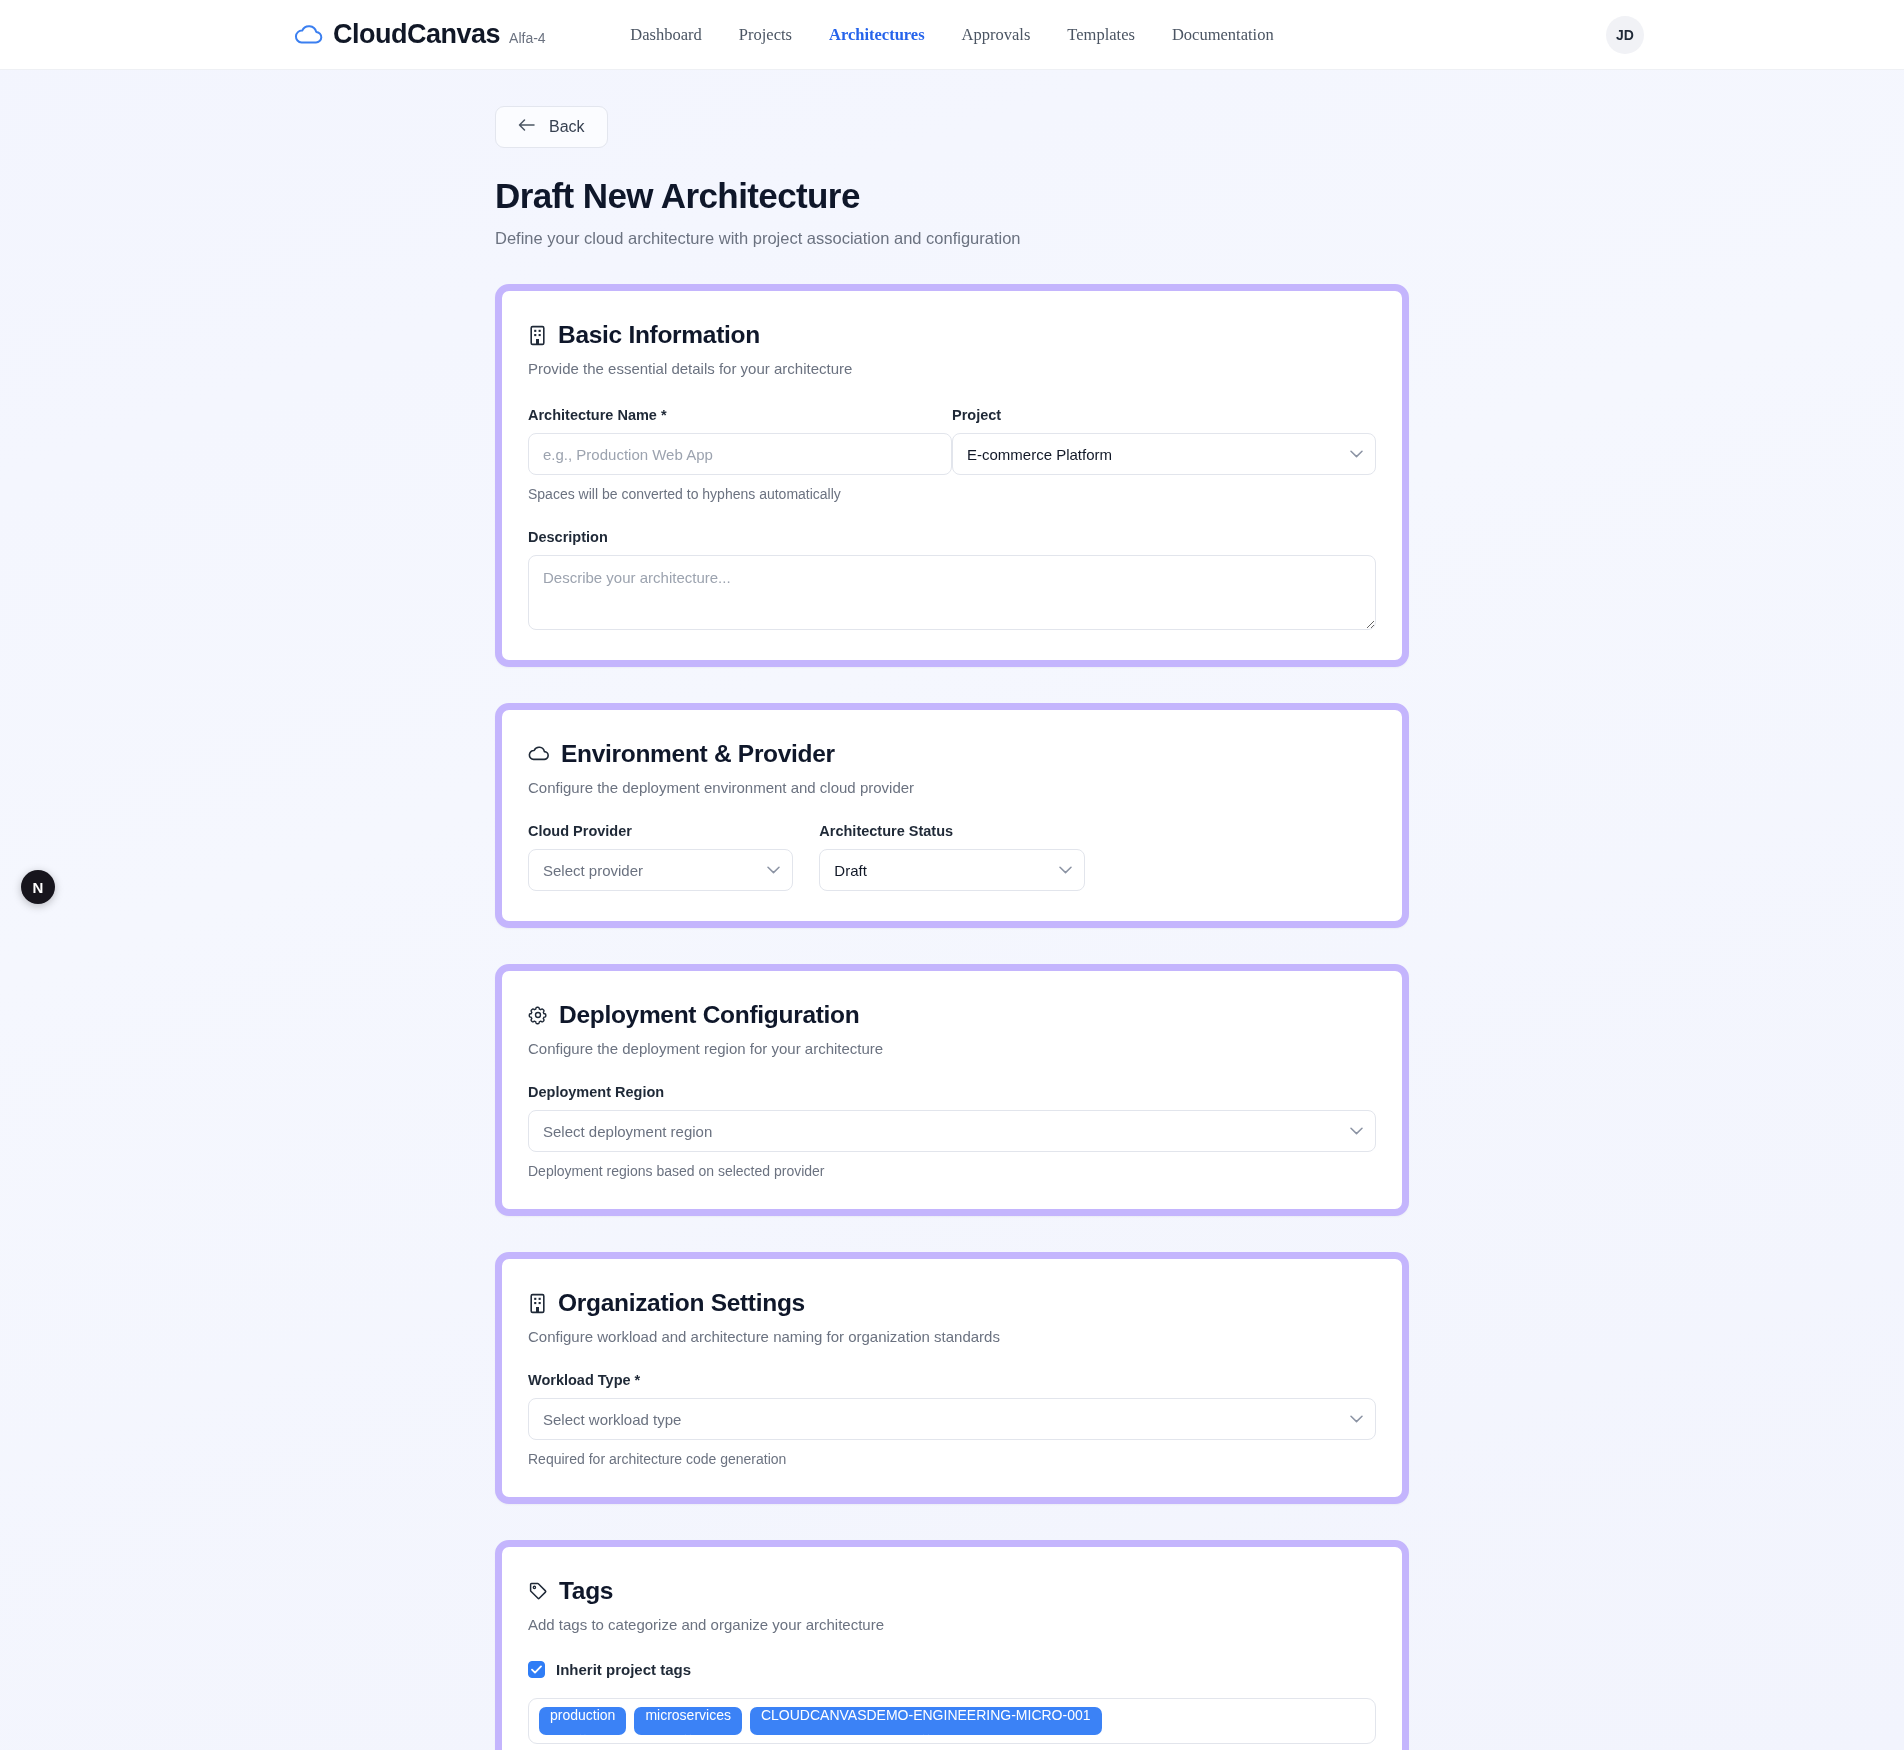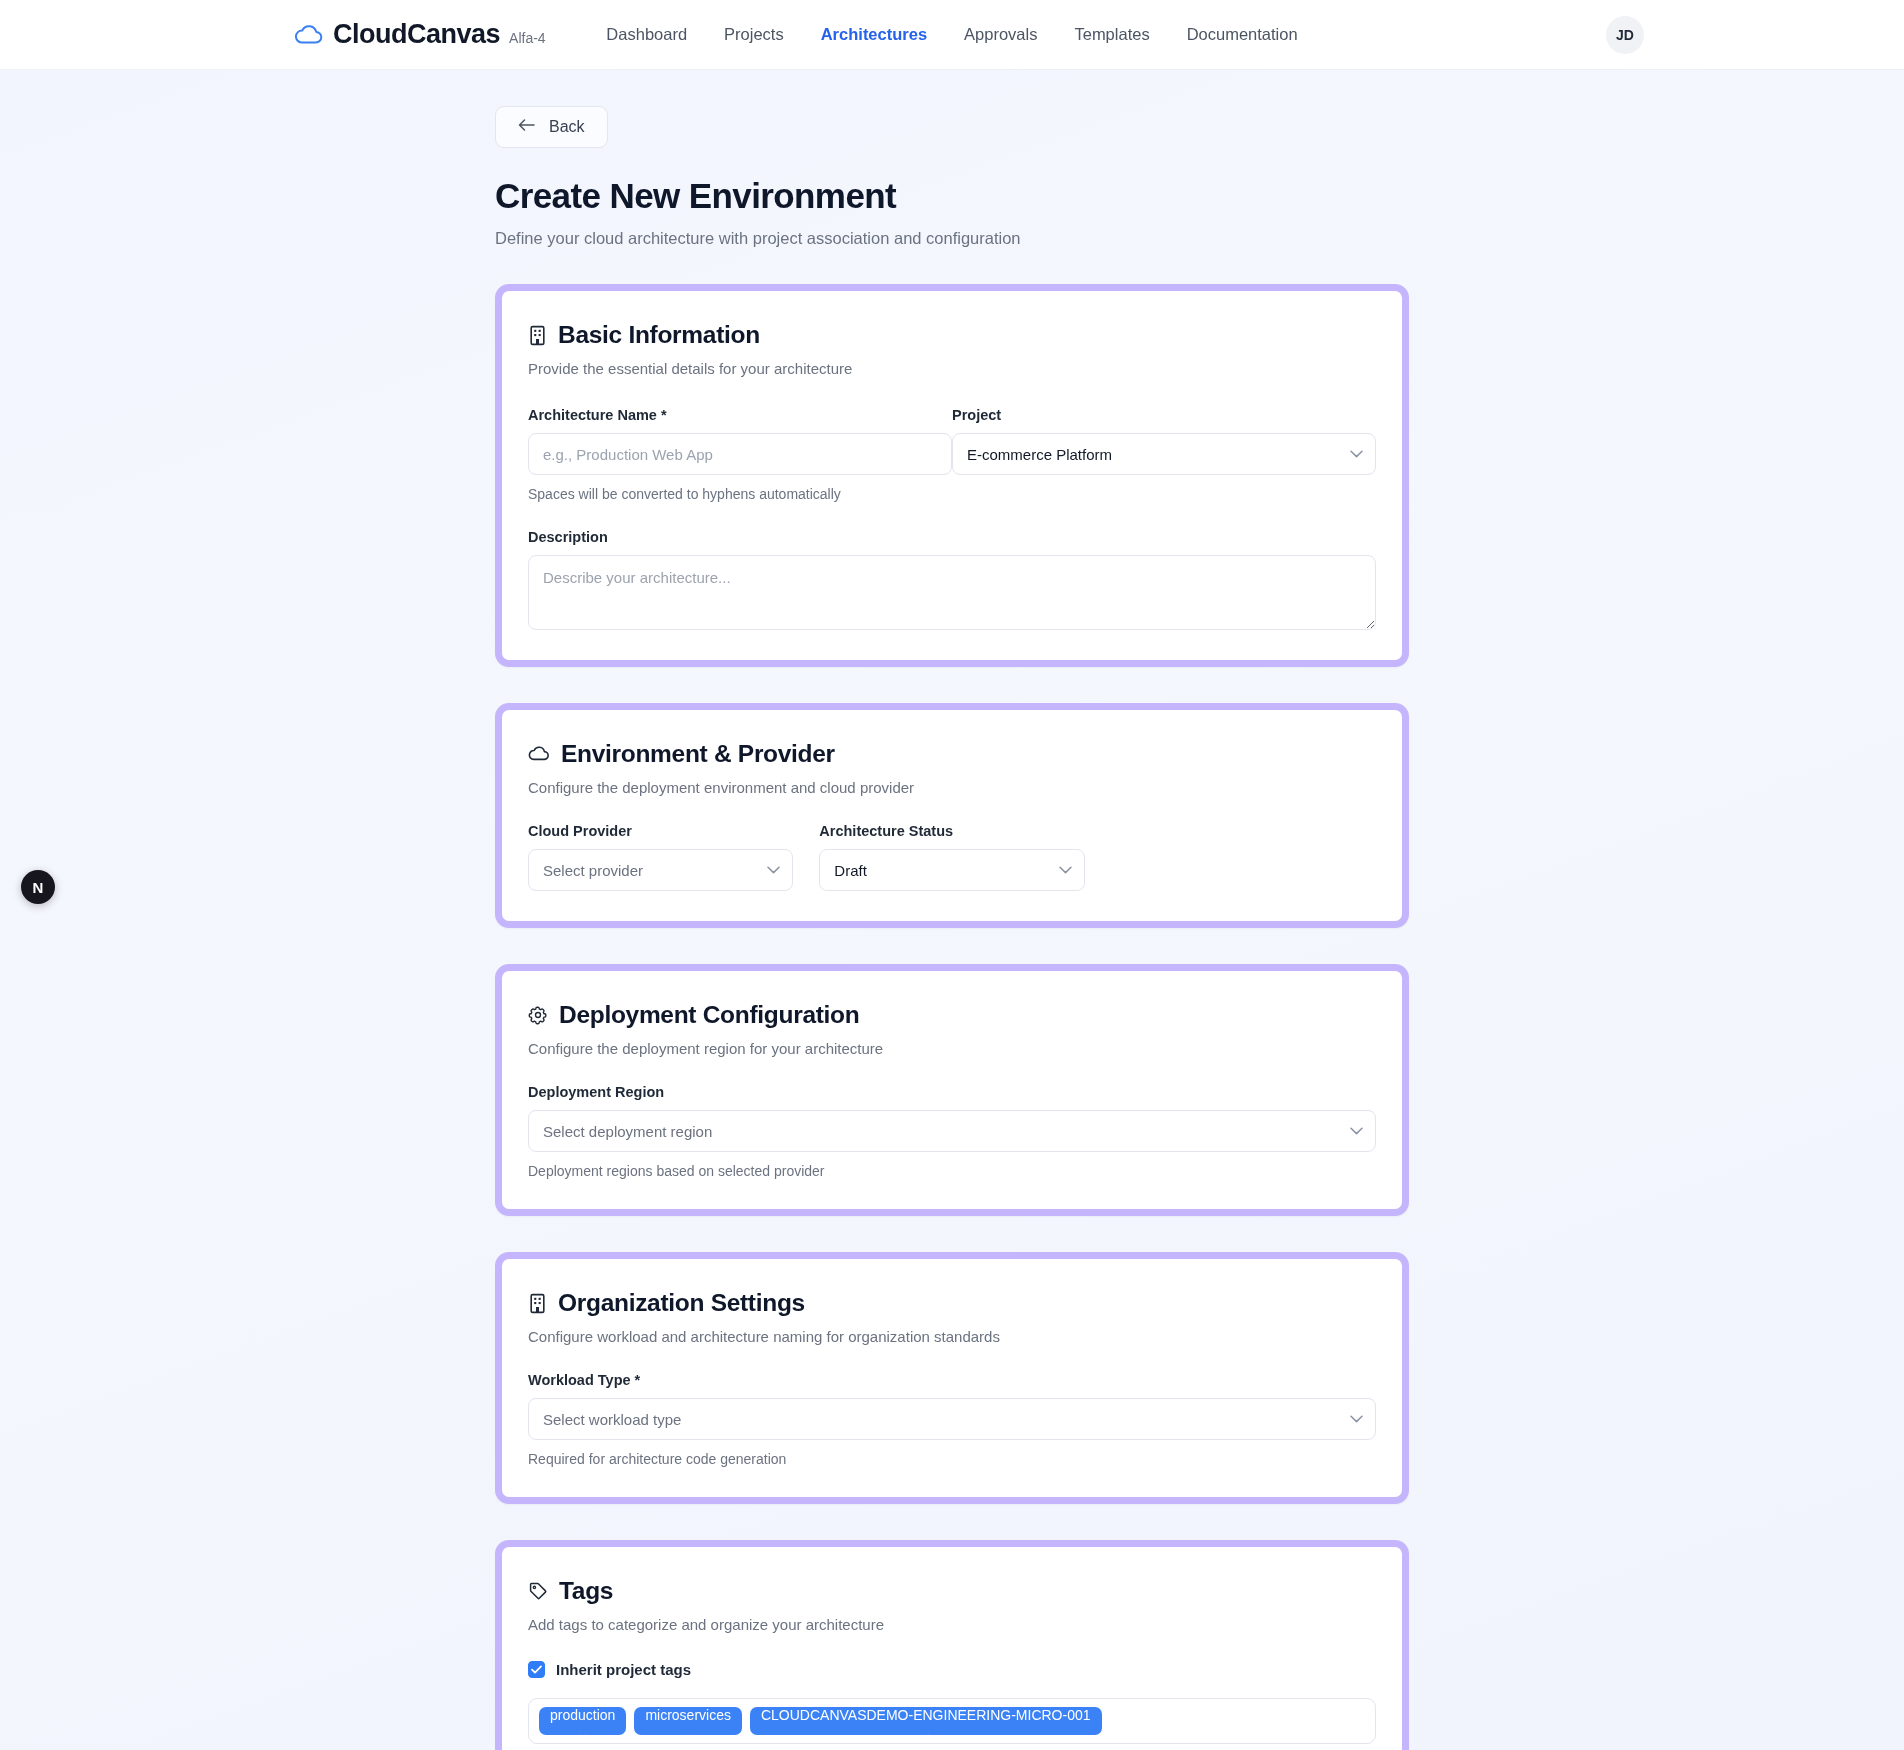--- a/index.html
+++ b/index.html
@@ -38,20 +38,21 @@
   .brand-version {
     font-size: 14px;
     color: #6b7280;
     font-weight: 400;
   }
   .nav-links {
     display: flex;
     align-items: center;
     gap: 37px;
     margin: 0 auto;
+    font-family: Liberation Serif, serif;
   }
   .nav-link {
     font-size: 16.5px;
     color: #4b5563;
     text-decoration: none;
     cursor: pointer;
     white-space: nowrap;
   }
   .nav-link.active { color: #2563eb; font-weight: 700; }
   .avatar {
@@ -209,21 +210,21 @@
 
     <button class="back-btn">
       <span>
         <svg width="17" height="14" viewBox="0 0 17 14" fill="none">
           <path d="M16 7H1.5M1.5 7l5-5M1.5 7l5 5" stroke="#4b5563" stroke-width="1.5" stroke-linecap="round" stroke-linejoin="round"></path>
         </svg>
       </span>
       <span>Back</span>
     </button>
 
-    <h1 class="page-title">Create New Environment</h1>
+    <h1 class="page-title">Draft New Architecture</h1>
     <p class="page-sub">Define your cloud architecture with project association and configuration</p>
 
     
     <section class="card">
       <div class="card-head">
         <span class="card-icon">
           <svg width="19" height="21" viewBox="0 0 19 21" fill="none">
             <rect x="3.2" y="1.6" width="12.6" height="17.8" rx="1.4" stroke="#1f2937" stroke-width="1.6"></rect>
             <rect x="6.2" y="4.8" width="2.1" height="2.1" fill="#1f2937"></rect>
             <rect x="10.6" y="4.8" width="2.1" height="2.1" fill="#1f2937"></rect>

